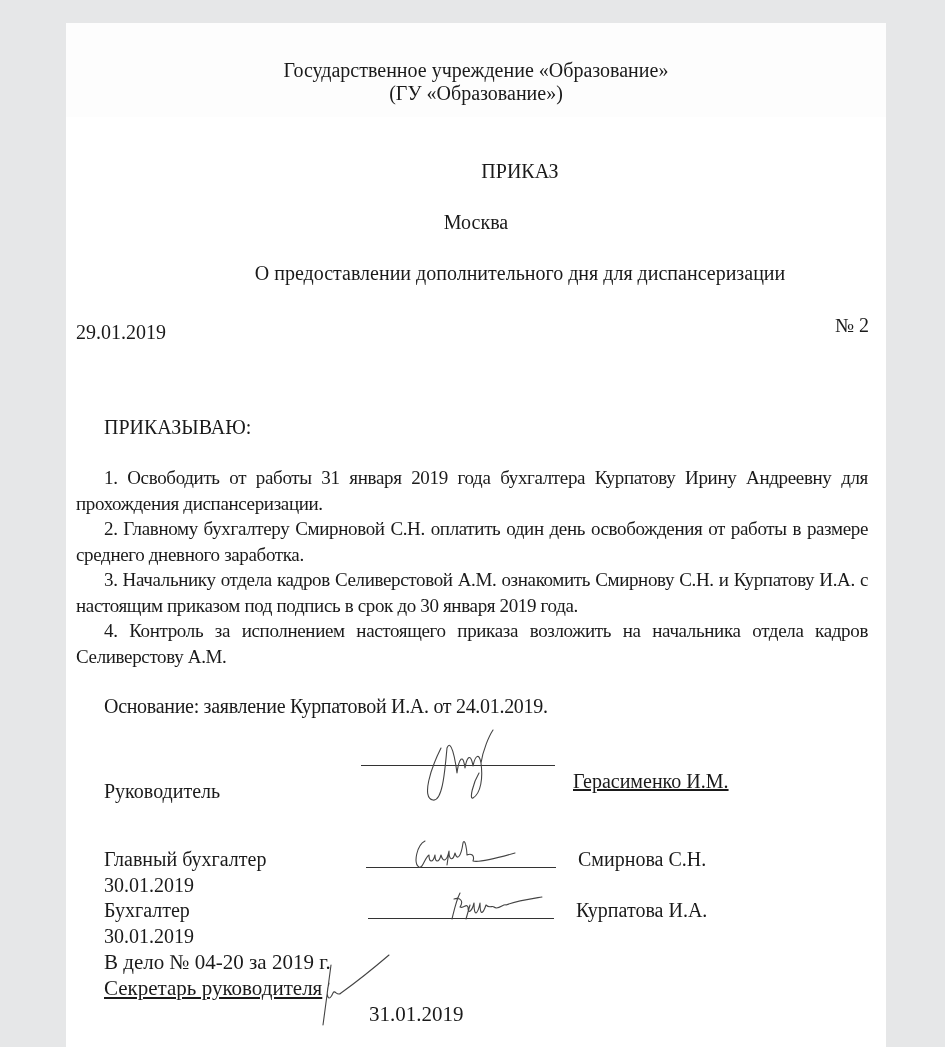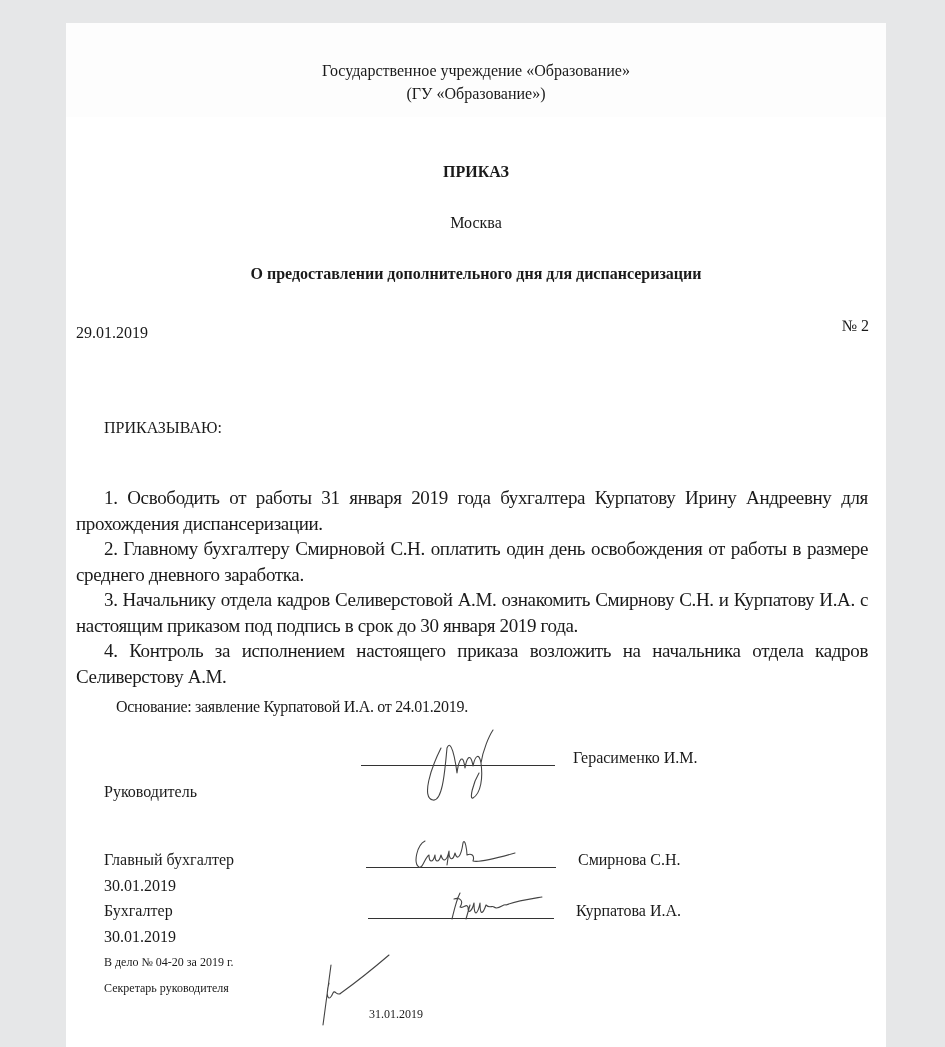--- a/index.html
+++ b/index.html
@@ -22,51 +22,51 @@
     }
     .header-band {
       position: absolute;
       left: 0; top: 0;
       width: 820px;
       height: 94px;
       background: #fdfdfd;
     }
     .t {
       position: absolute;
-      font-size: 16px;
+      font-size: 20px;
       line-height: 25px;
       white-space: nowrap;
       transform-origin: left top;
     }
     .center {
       left: 0;
       width: 820px;
       text-align: center;
     }
-    .bold { font-weight: bold; }
+    .bold { font-weight: normal; padding-left: 44px; }
     .cond { letter-spacing: -0.3px; }
     .body-text {
       position: absolute;
       left: 10px;
       width: 792px;
       font-size: 19px;
       line-height: 25.5px;
       text-align: justify;
       letter-spacing: -0.35px;
     }
     .body-text p {
       margin: 0;
       text-indent: 28px;
     }
     .sig-line {
       position: absolute;
       height: 0;
       border-top: 1px solid #333;
     }
-    .small { font-size: 12px; line-height: 22px; }
+    .small { font-size: 21px; line-height: 22px; }
     svg.sig {
       position: absolute;
       overflow: visible;
     }
     svg.sig path {
       fill: none;
       stroke: #444;
       stroke-width: 1.1;
       stroke-linecap: round;
       stroke-linejoin: round;
@@ -83,52 +83,52 @@
 
   <div class="t center bold" style="top:136px;">ПРИКАЗ</div>
   <div class="t center bold" style="top:238px;">О предоставлении дополнительного дня для диспансеризации</div>
   <div class="t center" style="top:187px;">Москва</div>
 
   <div class="t" style="left:10px; top:290px;margin-top:7px;">29.01.2019</div>
   <div class="t" style="right:17px; top:290px;">№ 2</div>
 
   <div class="t" style="left:38px; top:392px;">ПРИКАЗЫВАЮ:</div>
 
-  <div class="body-text" style="top:462px;">
+  <div class="body-text" style="top:442px;">
     <p>1. Освободить от работы 31 января 2019 года бухгалтера Курпатову Ирину Андреевну для прохождения диспансеризации.</p>
     <p>2. Главному бухгалтеру Смирновой С.Н. оплатить один день освобождения от работы в размере среднего дневного заработка.</p>
     <p>3. Начальнику отдела кадров Селиверстовой А.М. ознакомить Смирнову С.Н. и Курпатову И.А. с настоящим приказом под подпись в срок до 30 января 2019 года.</p>
     <p>4. Контроль за исполнением настоящего приказа возложить на начальника отдела кадров Селиверстову А.М.</p>
   </div>
 
-  <div class="t cond" style="left:38px; top:671px;margin-left:12px;">Основание: заявление Курпатовой И.А. от 24.01.2019.</div>
+  <div class="t cond" style="left:38px; top:671px;">Основание: заявление Курпатовой И.А. от 24.01.2019.</div>
 
   <div class="t" style="left:38px; top:756px;">Руководитель</div>
   <div class="sig-line" style="left:295px; top:742px; width:194px;"></div>
   <svg class="sig" style="left:355px; top:705px;" width="80" height="80">
     <path d="M20 20 C 10 40, 0 70, 12 72 C 22 74, 24 40, 26 20 C 30 10, 34 30, 36 45 C 38 30, 42 25, 44 40 C 46 28, 50 25, 52 38 C 54 28, 58 24, 60 35 C 62 22, 68 8, 72 2 M 60 35 C 62 50, 60 65, 52 70 C 48 72, 52 55, 58 45"></path>
   </svg>
-  <div class="t" style="left:507px; top:722px;">Герасименко И.М.</div>
+  <div class="t" style="left:507px; top:746px;text-decoration:underline;">Герасименко И.М.</div>
 
 
   <div class="t" style="left:38px; top:824px;">Главный бухгалтер</div>
   <div class="sig-line" style="left:300px; top:844px; width:190px;"></div>
   <svg class="sig" style="left:345px; top:812px;" width="110" height="40">
     <path d="M14 6 C 6 10, 2 28, 8 32 C 12 34, 14 22, 18 20 C 18 28, 22 28, 24 20 C 24 28, 28 28, 30 20 C 32 28, 36 26, 38 16 C 38 26, 42 26, 44 18 C 46 26, 50 22, 52 8 C 54 2, 56 16, 56 20 C 60 18, 64 20, 62 26 C 68 28, 90 22, 104 18 M 38 16 L 36 30"></path>
   </svg>
   <div class="t" style="left:512px; top:824px;">Смирнова С.Н.</div>
   <div class="t" style="left:38px; top:850px;">30.01.2019</div>
 
   <div class="t" style="left:38px; top:875px;">Бухгалтер</div>
   <div class="sig-line" style="left:302px; top:895px; width:186px;"></div>
   <svg class="sig" style="left:380px; top:866px;" width="100" height="36">
     <path d="M14 4 C 10 12, 8 22, 6 30 M 8 10 C 14 8, 18 12, 14 18 C 18 20, 20 14, 22 18 C 22 26, 26 22, 28 14 C 28 30, 32 24, 34 14 C 34 30, 38 22, 40 16 C 44 20, 46 16, 48 18 C 52 22, 58 14, 60 16 C 70 12, 84 10, 96 8 M 24 16 L 20 30"></path>
   </svg>
   <div class="t" style="left:510px; top:875px;">Курпатова И.А.</div>
   <div class="t" style="left:38px; top:901px;">30.01.2019</div>
 
   <div class="t small" style="left:38px; top:928px;">В дело № 04-20 за 2019 г.</div>
-  <div class="t small" style="left:38px; top:954px;">Секретарь руководителя</div>
+  <div class="t small" style="left:38px; top:954px;text-decoration:underline;">Секретарь руководителя</div>
   <svg class="sig" style="left:253px; top:930px;" width="75" height="75">
     <path d="M12 12 L 4 72 M 10 30 C 6 44, 10 50, 14 40 C 16 36, 18 44, 22 40 C 36 30, 56 14, 70 2"></path>
   </svg>
   <div class="t small" style="left:303px; top:980px;">31.01.2019</div>
 </div>
 
 </body></html>

